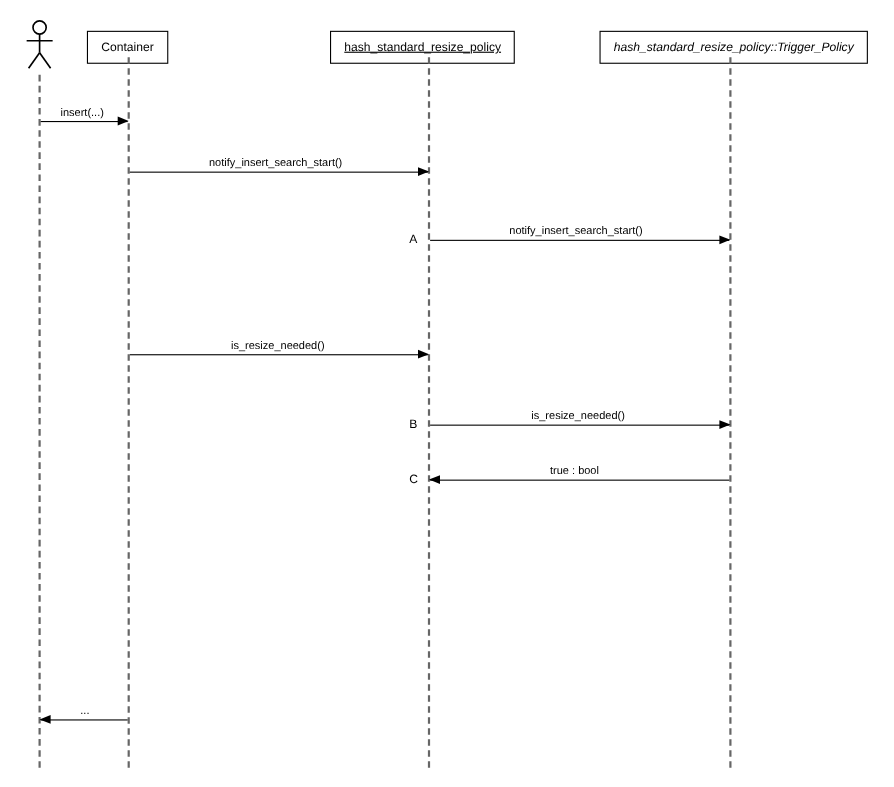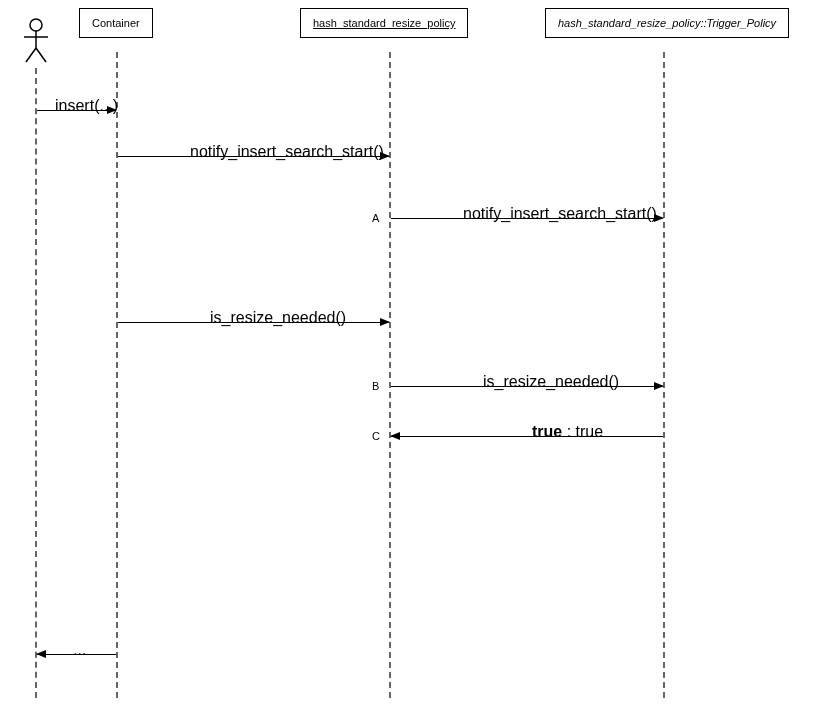--- a/index.html
+++ b/index.html
@@ -10,21 +10,21 @@
       height: 715px;
       position: relative;
     }
     .participant-box {
       position: absolute;
       border: 1px solid black;
       background: white;
       padding: 8px 12px;
       font-size: 11px;
       text-align: center;
-      top: 8px;
+      top: 28px;
     }
     .actor-figure {
       position: absolute;
       top: 18px;
     }
     .lifeline {
       position: absolute;
       border-left: 2px dashed #666;
       top: 68px;
       height: 630px;
@@ -47,21 +47,21 @@
       content: '';
       position: absolute;
       left: -1px;
       top: -4px;
       border-right: 10px solid black;
       border-top: 4px solid transparent;
       border-bottom: 4px solid transparent;
     }
     .message-label {
       position: absolute;
-      font-size: 16px;
+      font-size: 10px;
       white-space: nowrap;
     }
     .step-label {
       position: absolute;
       font-size: 11px;
       font-weight: normal;
     }
   </style>
 </head>
 <body>
@@ -96,17 +96,17 @@
 <div class="message-line arrow-right" style="left:118px;top:322px;width:271px;"></div>
 <div class="message-label" style="left:210px;top:309px;">is_resize_needed()</div>
 
 <div class="step-label" style="left:372px;top:380px;">B</div>
 <div class="message-line arrow-right" style="left:391px;top:386px;width:272px;"></div>
 <div class="message-label" style="left:483px;top:373px;">is_resize_needed()</div>
 
 <div class="step-label" style="left:372px;top:430px;">C</div>
 <div class="message-line arrow-left" style="left:391px;top:436px;width:272px;"></div>
 <div class="message-label" style="left:500px;top:423px;">
-  <span style="font-weight:bold;margin-left:32px;">true</span><span> : true</span>
+  <span style="font-weight:normal;">true</span><span> : bool</span>
 </div>
 
 <div class="message-line arrow-left" style="left:37px;top:654px;width:79px;"></div>
 <div class="message-label" style="left:73px;top:641px;">...</div>
 
 </body></html>

